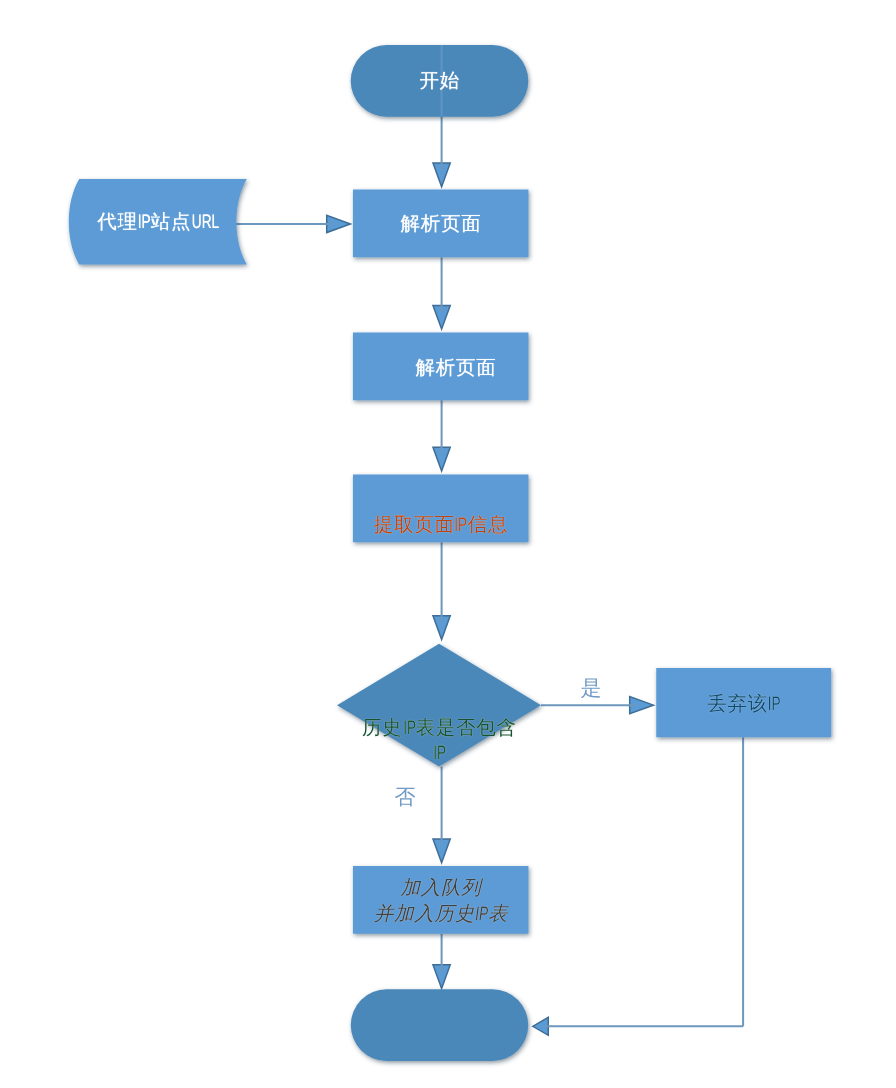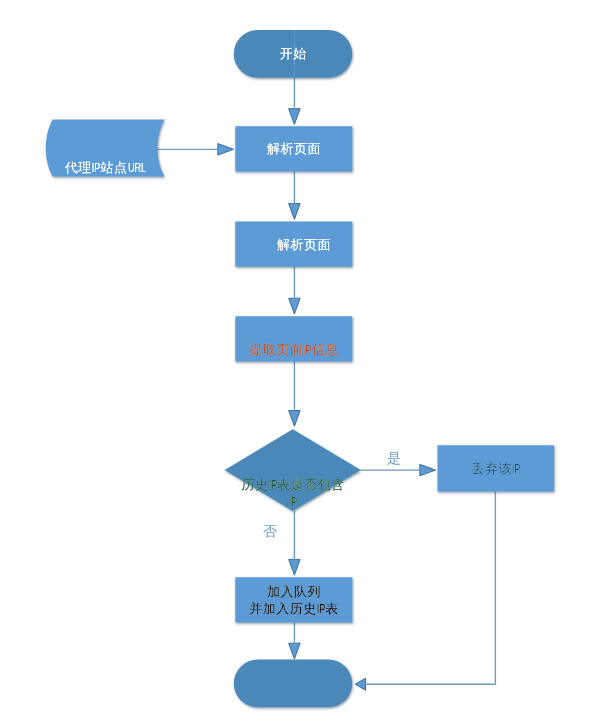--- a/index.html
+++ b/index.html
@@ -95,24 +95,24 @@
         <g>
           <path d="M257.7 659.5H328.30000000000007A23.9 23.9 0 0 1 328.30000000000007 707.3H257.7A23.9 23.9 0 0 1 257.7 659.5Z" fill="#4c88ba" stroke="none" filter="url(#shp-shadow)"></path>
         </g>
       </g>
     <g id="overlay-layer">
         <line x1="294.4" y1="30" x2="294.4" y2="77.8" stroke="#6e9fcb" stroke-width="1.35" stroke-opacity="0.55"></line>
       </g>
   </svg>
   <div id="label-layer">
       <div class="node-label" style="left: 233.8px; top: 30px; width: 118.4px; height: 47.8px; color: rgb(255, 255, 255);"><span>开始</span></div>
-      <div class="node-label" style="left: 45.5px; top: 119.4px; width: 119px; height: 57px; color: rgb(255, 255, 255); align-items: flex-end;"><span>代理<span class="lat" style="margin-left: -1.84453px; margin-right: -1.84453px;">IP</span>站点<span class="lat" style="margin-left: -3.90234px; margin-right: -3.90234px;">URL</span></span></div>
+      <div class="node-label" style="left: 45.5px; top: 119.4px; width: 119px; height: 57px; color: rgb(255, 255, 255);"><span>代理<span class="lat" style="margin-left: -1.84453px; margin-right: -1.84453px;">IP</span>站点<span class="lat" style="margin-left: -3.90234px; margin-right: -3.90234px;">URL</span></span></div>
       <div class="node-label" style="left: 235.3px; top: 126.3px; width: 117px; height: 45.2px; color: rgb(255, 255, 255);"><span>解析页面</span></div>
       <div class="node-label" style="left: 235.3px; top: 221.6px; width: 137px; height: 45.2px; color: rgb(255, 255, 255);"><span>解析页面</span></div>
       <div class="node-label" style="left: 235.3px; top: 327px; width: 117px; height: 45.2px; color: #c2410c;"><span>提取页面<span class="lat" style="margin-left: -1.84453px; margin-right: -1.84453px;">IP</span>信息</span></div>
       <div class="node-label" style="left: 224.7px; top: 452px; width: 136px; height: 81.8px; color: #14532d;"><span>历史<span class="lat" style="margin-left: -1.84453px; margin-right: -1.84453px;">IP</span>表是否包含<br><span class="lat" style="margin-left: -1.84453px; margin-right: -1.84453px;">IP</span></span></div>
       <div class="node-label" style="left: 437.5px; top: 445.3px; width: 116.6px; height: 46.2px; color: #0c4a6e;"><span>丢弃该<span class="lat" style="margin-left: -1.84453px; margin-right: -1.84453px;">IP</span></span></div>
-      <div class="node-label" style="left: 235.3px; top: 577.3px; width: 117px; height: 45.2px; color: #000000;"><span>加入队列<br>并加入历史<span class="lat" style="margin-left: -1.84453px; margin-right: -1.84453px;">IP</span>表</span></div>
+      <div class="node-label" style="left: 235.3px; top: 577.3px; width: 117px; height: 45.2px; color: #404040; font-style: italic;"><span>加入队列<br>并加入历史<span class="lat" style="margin-left: -1.84453px; margin-right: -1.84453px;">IP</span>表</span></div>
       <div class="node-label" style="left: 233.8px; top: 694px; width: 118.4px; height: 47.8px; color: rgb(255, 255, 255);"><span>结束</span></div>
       <div class="edge-label" style="left: 382px; top: 450px; width: 24px; color: rgb(112, 153, 197);">是</div>
       <div class="edge-label" style="left: 258px; top: 523px; width: 24px; color: rgb(112, 153, 197);">否</div>
     </div>
 </div>
 
 </body></html>

